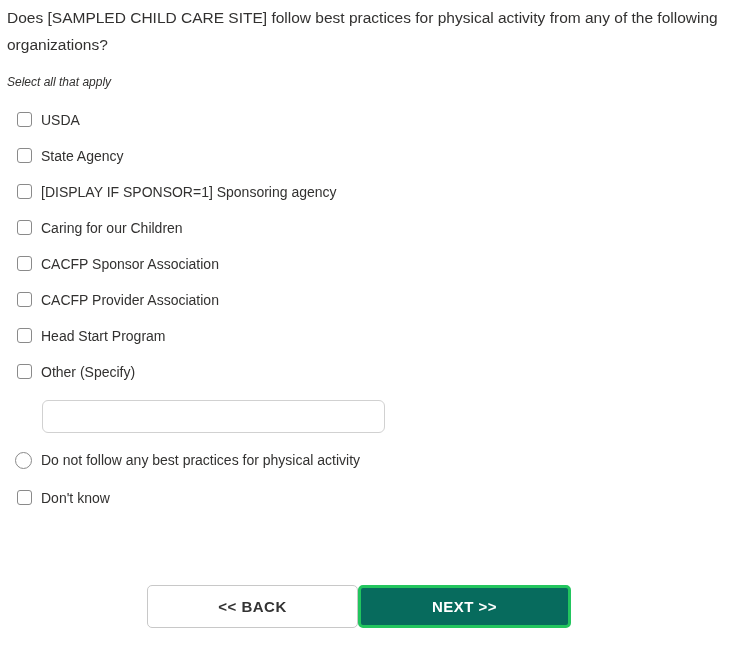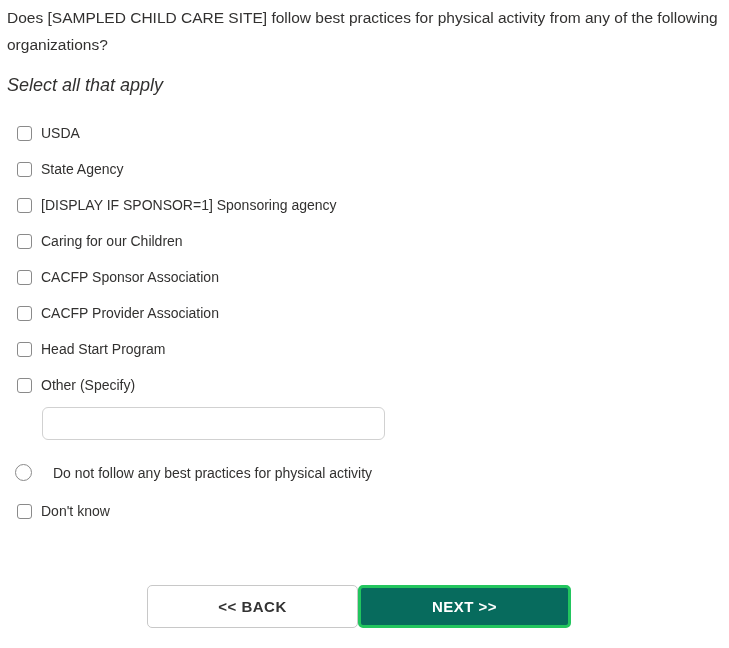--- a/index.html
+++ b/index.html
@@ -19,30 +19,30 @@
   }
   .question-title {
     font-size: 15.5px;
     line-height: 27px;
     color: #323130;
     max-width: 722px;
     font-weight: 400;
   }
   .instruction {
     margin-top: 17px;
-    font-size: 18px;
+    font-size: 12px;
     font-style: italic;
     color: #323130;
   }
   .options {
     margin-top: 23px;
   }
   .option-row {
     display: flex;
-    align-items: flex-end;
+    align-items: flex-start;
     height: 22px;
     margin-bottom: 14px;
     margin-left: 10px;
     cursor: default;
   }
   .checkbox {
     width: 15px;
     height: 15px;
     border: 1px solid #8a8a8a;
     border-radius: 3px;
@@ -72,21 +72,20 @@
     border-radius: 6px;
     font-family: "Liberation Sans", sans-serif;
     font-size: 14px;
     padding: 0 10px;
     color: #323130;
     outline: none;
   }
   .option-row.radio-row {
     margin-top: 19px;
     margin-left: 8px;
-    gap: 12px;
   }
   .option-row.dont-know-row {
     margin-top: 16px;
   }
   .button-bar {
     position: absolute;
     left: 147px;
     top: 585px;
     display: flex;
   }

